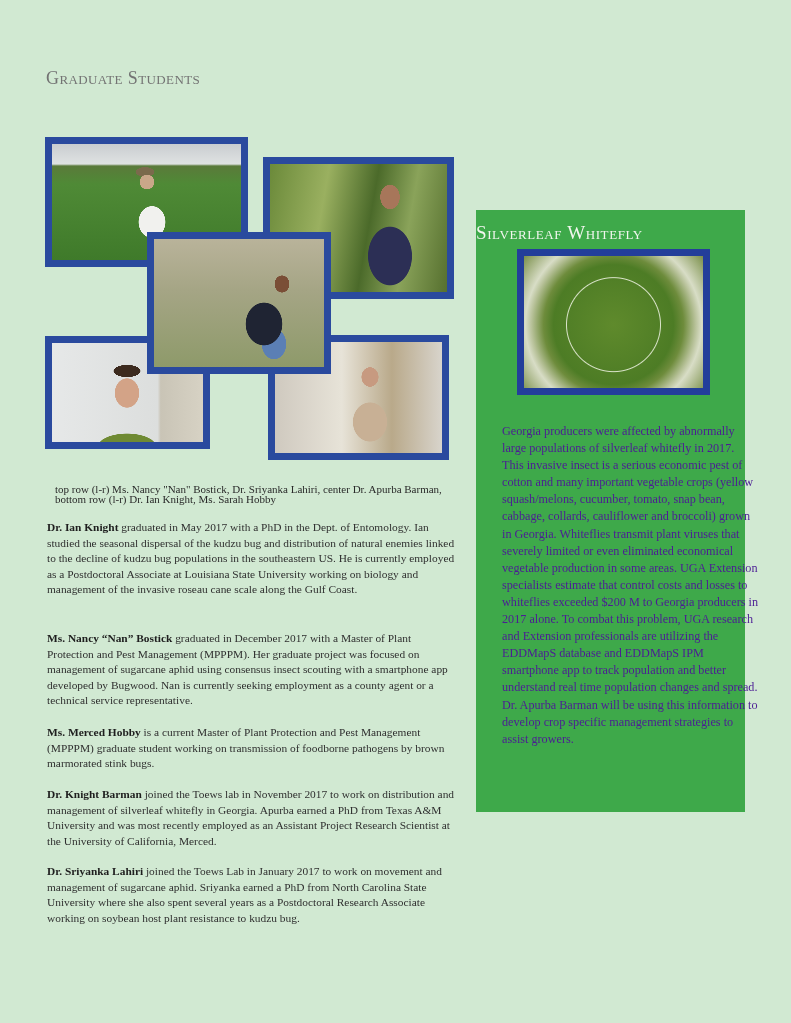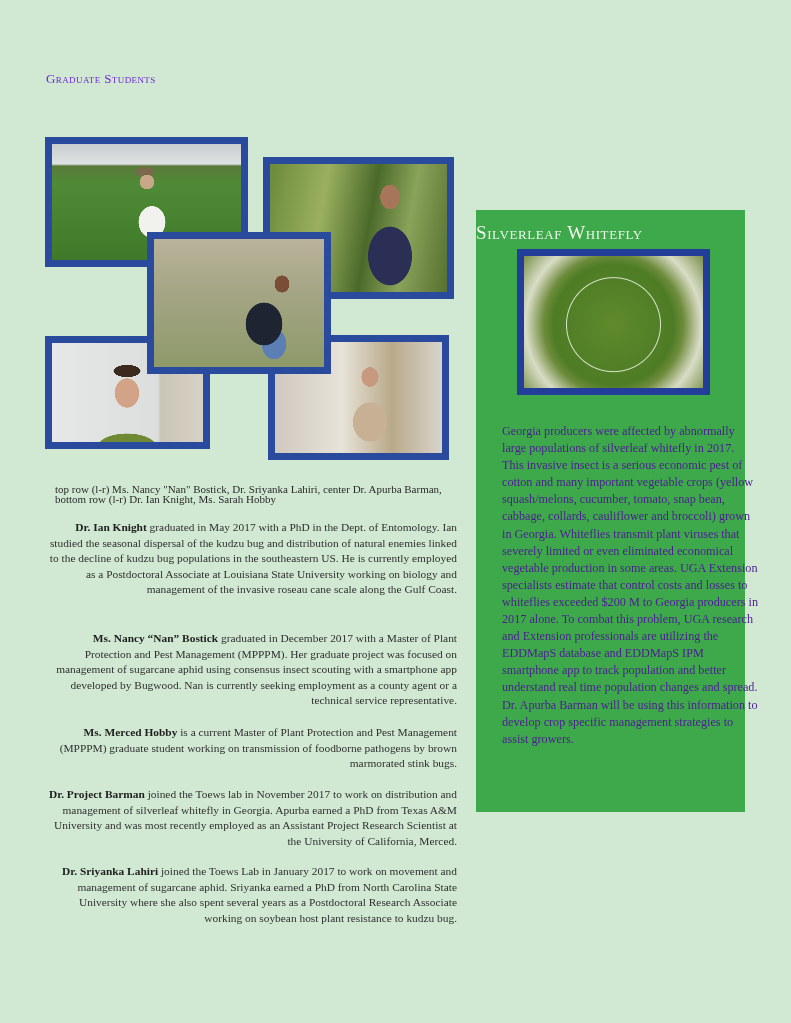--- a/index.html
+++ b/index.html
@@ -6,23 +6,23 @@
   body {
     width: 791px; height: 1023px;
     background: #d1e9d2;
     position: relative;
     overflow: hidden;
     font-family: "Liberation Serif", "DejaVu Serif", serif;
     color: #2a2a2a;
   }
   .page-title {
     position: absolute; left: 46px; top: 66px;
-    font-size: 13px; line-height: 25px;
+    font-size: 18px; line-height: 25px;
     font-variant: small-caps; letter-spacing: 0.4px;
-    color: #6d28d9; margin: 0; font-weight: normal;
+    color: #737373; margin: 0; font-weight: normal;
   }
   .photo {
     position: absolute;
     border: 7px solid #2a4a9e;
     box-sizing: border-box;
     overflow: hidden;
   }
   .photo .scene { position: absolute; inset: 0; }
   
   #photo-bostick { left: 45px; top: 137px; width: 203px; height: 130px; z-index: 1; }
@@ -66,21 +66,21 @@
       radial-gradient(ellipse 14px 16px at 95px 35px, #c79a80 60%, transparent 62%),
       radial-gradient(ellipse 28px 32px at 95px 80px, #c8b095 60%, transparent 62%),
       linear-gradient(90deg, #cfc9bf 0, #e7e3d8 40%, #b9a98a 70%, #d8d4cc 100%);
   }
   .caption {
     position: absolute; left: 47px; top: 477px; width: 400px;
     font-size: 11px; line-height: 9.5px; color: #2a2a2a; margin: 8px;
   }
   .bio {
     position: absolute; left: 47px; width: 410px;
-    font-size: 11.4px; line-height: 15.6px; color: #2f2f2f; margin: 0; text-align: right;
+    font-size: 11.4px; line-height: 15.6px; color: #2f2f2f; margin: 0;
   }
   .bio b { color: #1e1e1e; }
   #bio-knight  { top: 520px; }
   #bio-bostick { top: 631px; }
   #bio-hobby   { top: 725px; }
   #bio-barman  { top: 787px; }
   #bio-lahiri  { top: 864px; }
 
   .sidebar {
     position: absolute; left: 476px; top: 210px; width: 269px; height: 602px;
@@ -128,21 +128,21 @@
 </div>
 <div class="photo" id="photo-hobby">
   <div class="scene" title="woman in plaid shirt in laboratory"></div>
 </div>
 
 <p class="caption">top row (l-r) Ms. Nancy "Nan" Bostick, Dr. Sriyanka Lahiri, center Dr. Apurba Barman, bottom row (l-r) Dr. Ian Knight, Ms. Sarah Hobby</p>
 
 <p class="bio" id="bio-knight"><b>Dr. Ian Knight</b><span> graduated in May 2017 with a PhD in the Dept. of Entomology. Ian studied the seasonal dispersal of the kudzu bug and distribution of natural enemies linked to the decline of kudzu bug populations in the southeastern US. He is currently employed as a Postdoctoral Associate at Louisiana State University working on biology and management of the invasive roseau cane scale along the Gulf Coast.</span></p>
 <p class="bio" id="bio-bostick"><b>Ms. Nancy “Nan” Bostick</b><span> graduated in December 2017 with a Master of Plant Protection and Pest Management (MPPPM).  Her graduate project was focused on management of sugarcane aphid using consensus insect scouting with a smartphone app developed by Bugwood.  Nan is currently seeking employment as a county agent or a technical service representative.</span></p>
 <p class="bio" id="bio-hobby"><b>Ms. Merced Hobby</b><span> is a current Master of Plant Protection and Pest Management (MPPPM) graduate student working on transmission of foodborne pathogens by brown marmorated stink bugs.</span></p>
-<p class="bio" id="bio-barman"><b>Dr. Project Barman</b><span> joined the Toews lab in November 2017 to work on distribution and management of silverleaf whitefly in Georgia. Apurba earned a PhD from Texas A&amp;M University and was most recently employed as an Assistant Project Research Scientist at the University of California, Merced.</span></p>
+<p class="bio" id="bio-barman"><b>Dr. Knight Barman</b><span> joined the Toews lab in November 2017 to work on distribution and management of silverleaf whitefly in Georgia. Apurba earned a PhD from Texas A&amp;M University and was most recently employed as an Assistant Project Research Scientist at the University of California, Merced.</span></p>
 <p class="bio" id="bio-lahiri"><b>Dr. Sriyanka Lahiri</b><span> joined the Toews Lab in January 2017 to work on movement and management of sugarcane aphid.  Sriyanka earned a PhD from North Carolina State University where she also spent several years as a Postdoctoral Research Associate working on soybean host plant resistance to kudzu bug.</span></p>
 
 <aside class="sidebar">
   <h2 class="sidebar-title">Silverleaf Whitefly</h2>
   <div class="whitefly-photo">
     <div class="lens" title="silverleaf whiteflies on leaf under magnification"></div>
   </div>
   <p class="sidebar-text">Georgia producers were affected by abnormally large populations of silverleaf whitefly in 2017.  This invasive insect is a serious economic pest of cotton and many important vegetable crops (yellow squash/melons, cucumber, tomato, snap bean, cabbage, collards, cauliflower and broccoli) grown in Georgia. Whiteflies transmit plant viruses that severely limited or even eliminated economical vegetable production in some areas.  UGA Extension specialists estimate that control costs and losses to whiteflies exceeded $200 M to Georgia producers in 2017 alone.  To combat this problem, UGA research and Extension professionals are utilizing the EDDMapS database and EDDMapS IPM smartphone app to track population and better understand real time population changes and spread.  Dr. Apurba Barman will be using this information to develop crop specific management strategies to assist growers.</p>
 </aside>
 

